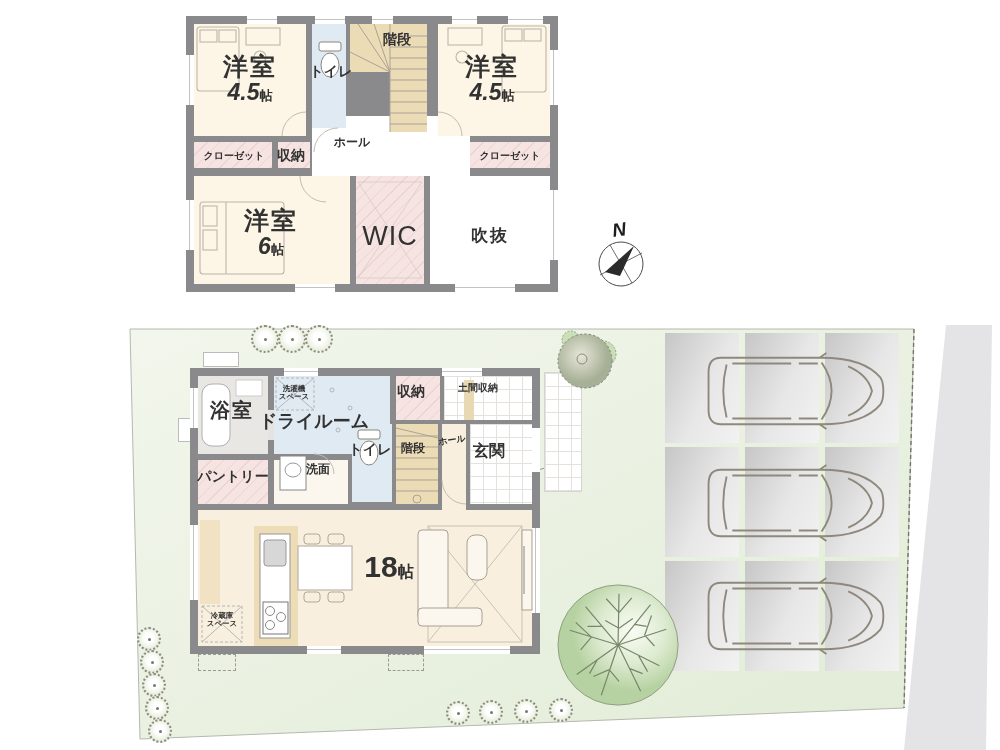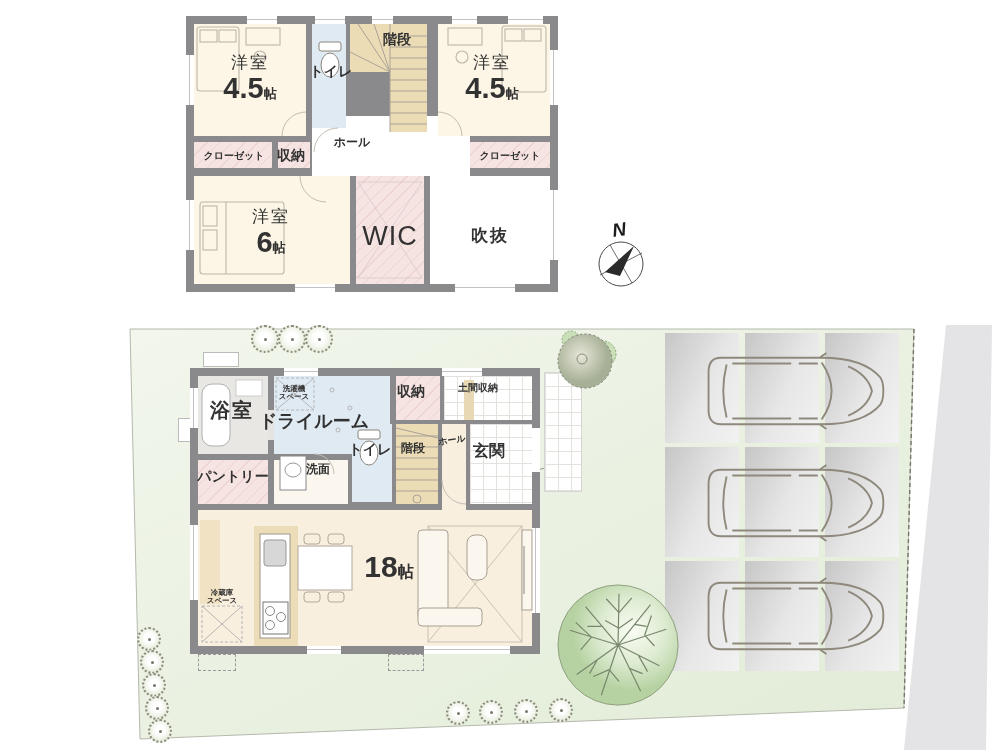--- a/index.html
+++ b/index.html
@@ -22,22 +22,22 @@
   .winv{position:absolute;background:linear-gradient(to right,#fff 0 3px,#c2c2c2 3px 4px,#fff 4px 100%);}
   .open{position:absolute;}
   
   .lbl{position:absolute;transform:translate(-50%,-50%);font-weight:600;color:#323232;
        white-space:nowrap;text-align:center;line-height:1.12;}
   .s7{font-size:7.5px;} .s9{font-size:9px;} .s10{font-size:10px;} .s11{font-size:14px;}
   .s12{font-size:12px;} .s13{font-size:18px;font-family:Liberation Serif, serif;} .s14{font-size:14px;} .s16{font-size:16px;}
   .s17{font-size:17px;letter-spacing:2px;} .s20{font-size:20px;letter-spacing:2px;font-family:Liberation Serif, serif;}
   .wic{font-size:27px;font-weight:500;letter-spacing:1px;}
   .rot{transform:translate(-50%,-50%) rotate(-8deg);}
-  .big .nm{display:block;font-size:17px;font-weight:400;letter-spacing:2px;}
-  .big .nu{font-size:29px;font-weight:700;}
+  .big .nm{display:block;font-size:25px;font-weight:700;letter-spacing:2px;}
+  .big .nu{font-size:23px;font-weight:700;font-style:italic;}
   .big .un{font-size:13px;font-weight:700;}
   .ldk .nm{display:block;font-size:44px;font-weight:600;letter-spacing:3px;line-height:1;}
   .ldk .nu{font-size:30px;font-weight:600;}
   .ldk .un{font-size:16px;font-weight:600;}
   
   .pad{position:absolute;background:linear-gradient(115deg,#c6c6c6 0%,#e7e7e7 55%,#f2f2f2 100%);}
   .road{position:absolute;left:900px;top:325px;width:94px;height:425px;background:#e4e4e6;
         clip-path:polygon(46px 0,92px 0,86px 425px,4px 425px);}
   .shrub{position:absolute;border-radius:50%;border:2px dotted #8d8d7b;
          background:radial-gradient(circle at 50% 45%,#fff 0 30%,#e9efe0 70%,#dde8d2 100%);}
@@ -350,21 +350,21 @@
   <div class="lbl s10" style="left:478px;top:388px;">土間収納</div>
   <div class="lbl s11" style="left:370px;top:450px;">トイレ</div>
   <div class="lbl s12" style="left:413px;top:449px;">階段</div>
   <div class="lbl s9 rot" style="left:452px;top:440px;">ホール</div>
   <div class="lbl s16" style="left:489px;top:451px;">玄関</div>
   <div class="lbl s11" style="left:233px;top:477px;">パントリー</div>
   <div class="lbl s12" style="left:318px;top:470px;">洗面</div>
   <div class="lbl ldk" style="left:389px;top:567px;">
     <span class="nu">18</span><span class="un">帖</span>
   </div>
-  <div class="lbl s7" style="left:222px;top:597px;">
+  <div class="lbl s7" style="left:222px;top:620px;">
     <span>冷蔵庫</span><br><span>スペース</span>
   </div>
 
   <svg style="left:590px;top:218px;" width="64" height="72" viewBox="0 0 64 72">
     <text x="30" y="18" font-size="19" font-style="italic" font-weight="bold" fill="#1d1d1d" text-anchor="middle" transform="rotate(-8 30 18)">N</text>
     <circle cx="31" cy="46" r="22" stroke="#4a4a4a" fill="none" stroke-width="1"></circle>
     <path d="M10,57 L52,35 M20,27 L42,65" stroke="#4a4a4a" stroke-width="0.8" fill="none"></path>
     <polygon points="44,28 15,54 30,58" fill="#2b2b2b"></polygon>
   </svg>
 

